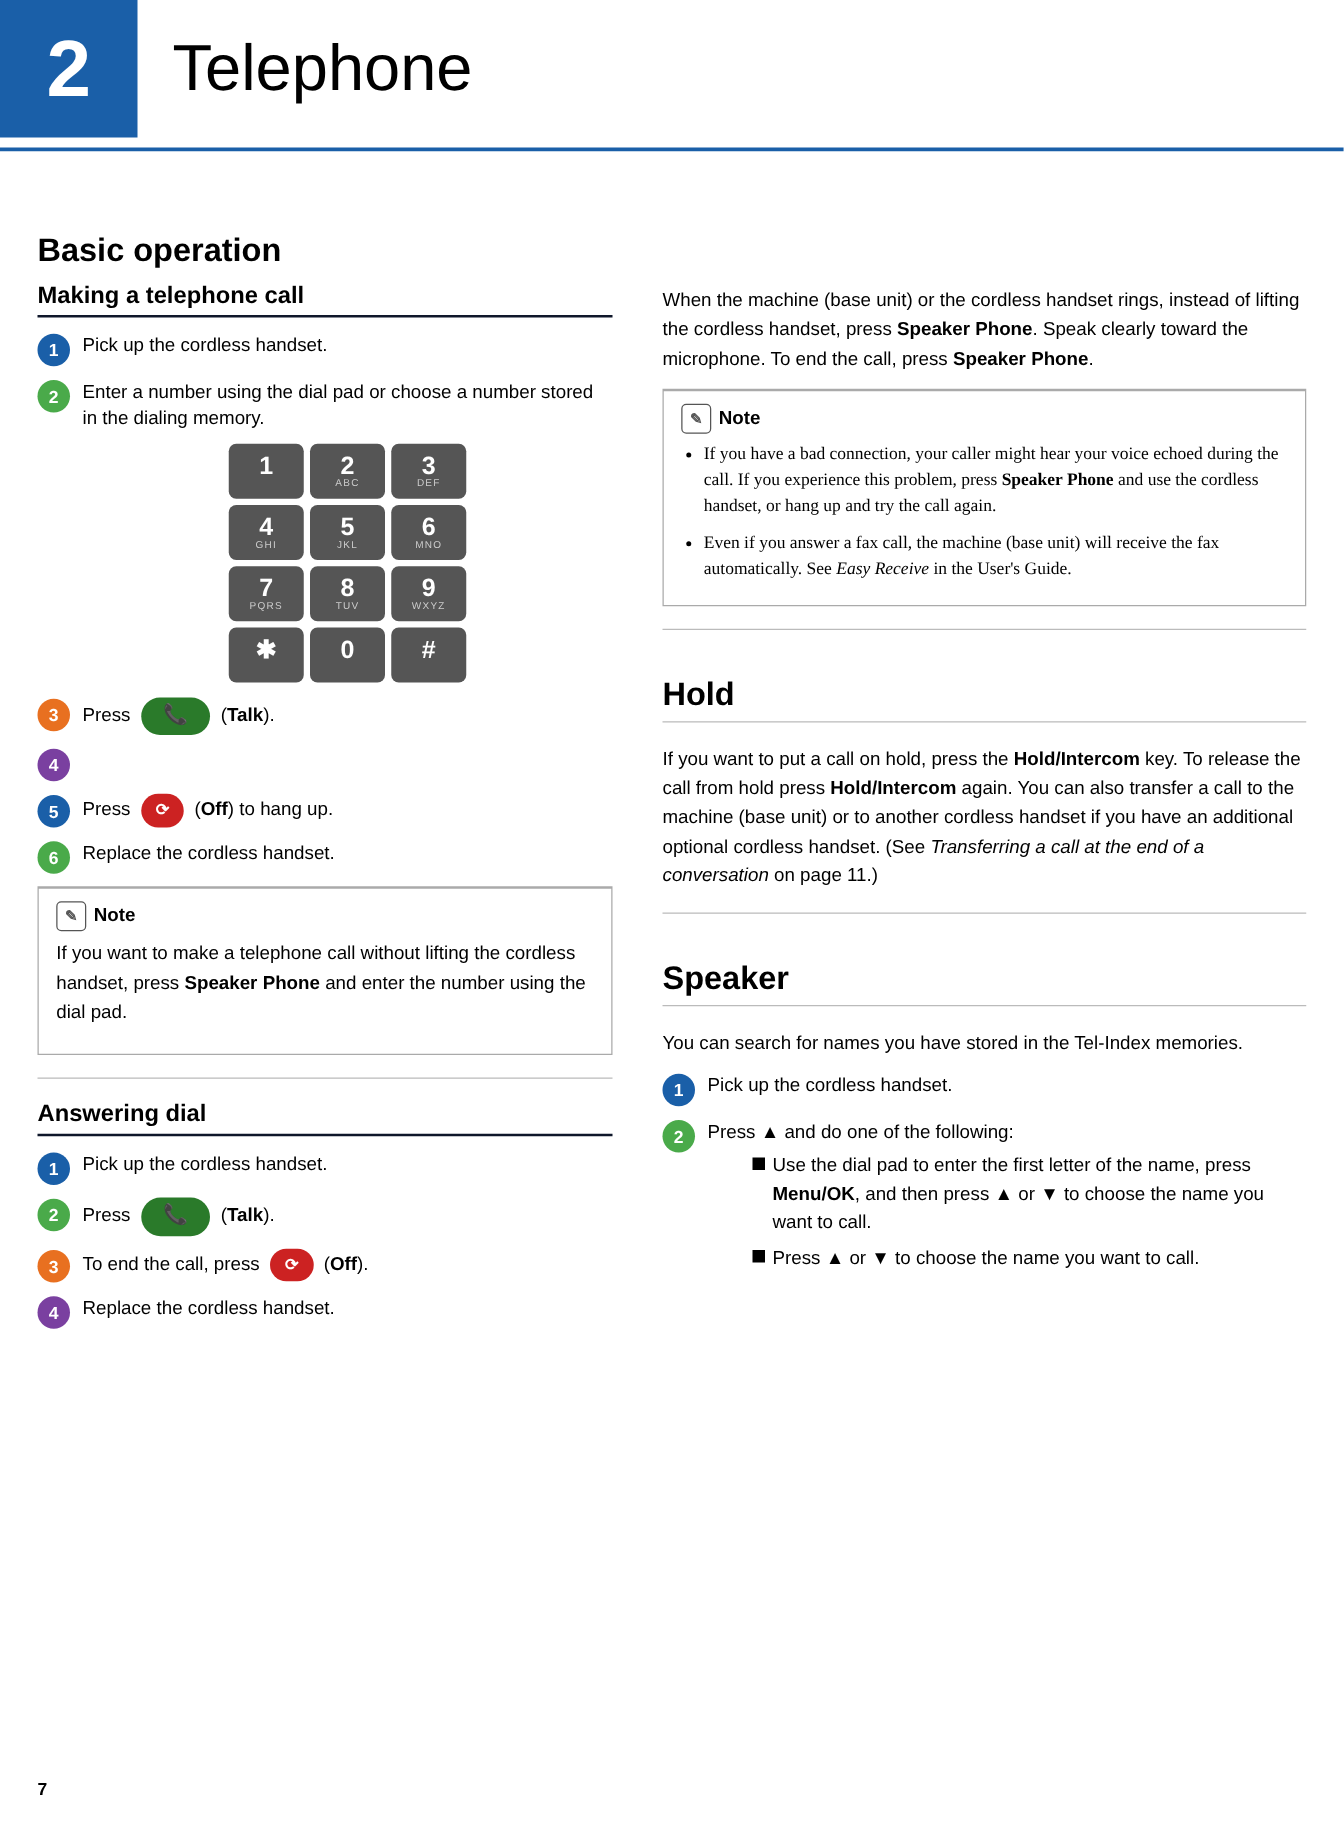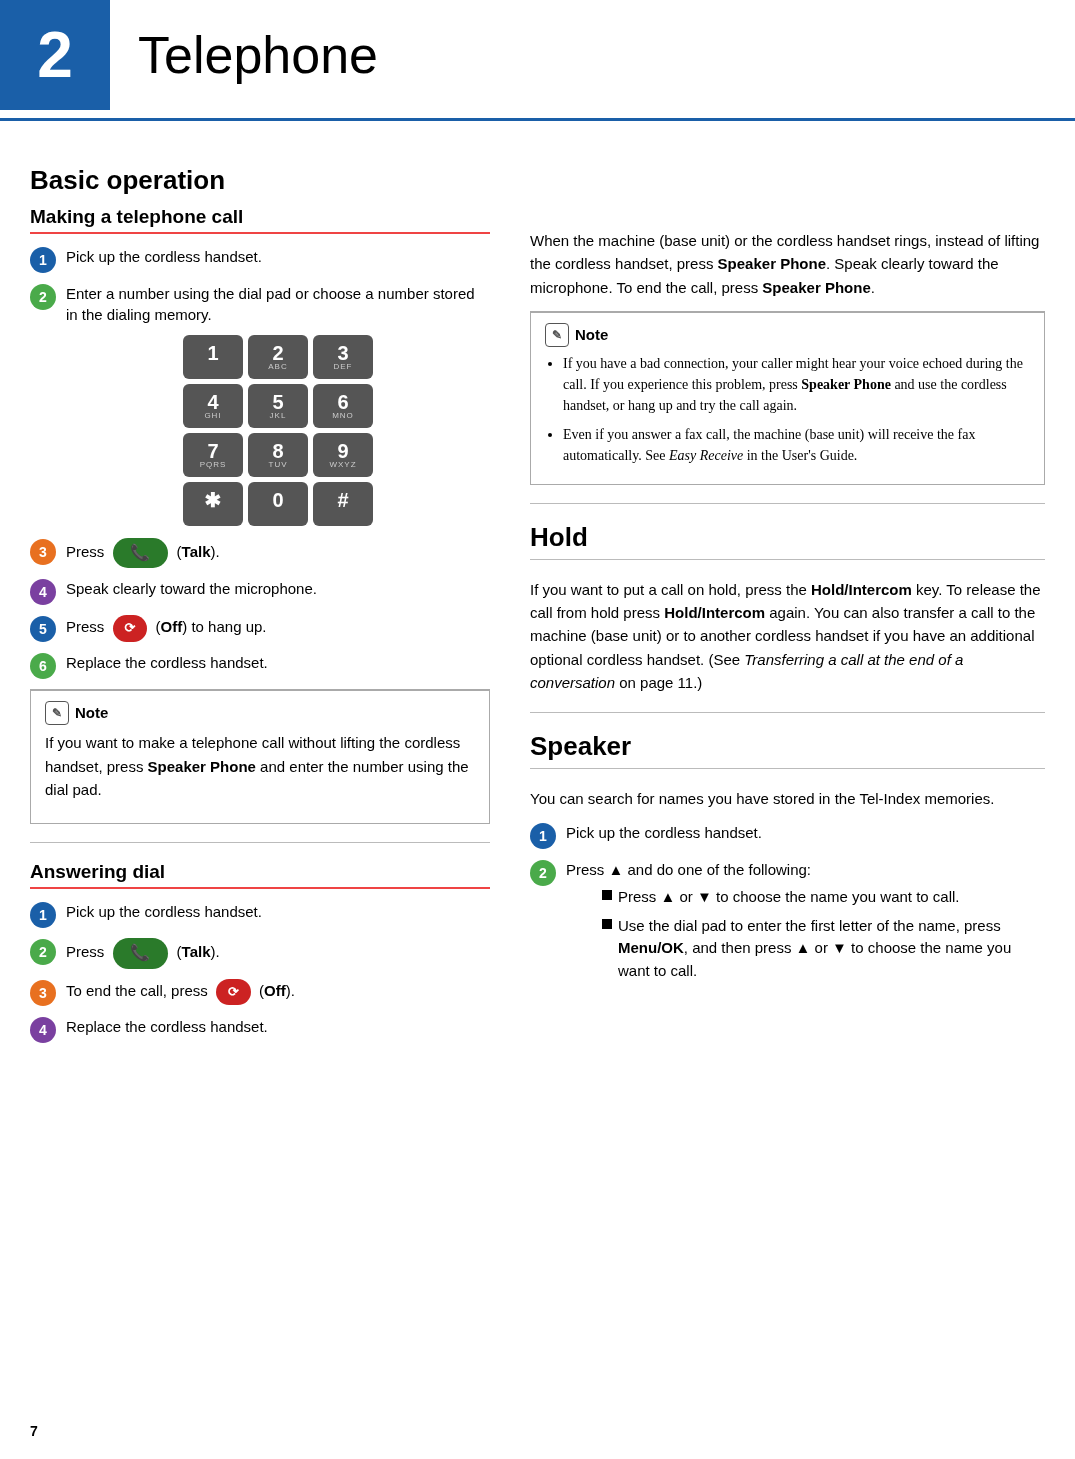--- a/index.html
+++ b/index.html
@@ -45,27 +45,27 @@
       flex: 1;
       padding-left: 10px;
     }
 
     
     .section-heading {
       font-size: 26px;
       font-weight: bold;
       color: #000;
       margin-bottom: 6px;
-      margin-top: 16px;
+      margin-top: 36px;
     }
     .subsection-heading {
       font-size: 19px;
       font-weight: bold;
       color: #000;
-      border-bottom: 2px solid #ef4444;
+      border-bottom: 2px solid #0f172a;
       padding-bottom: 4px;
       margin-bottom: 12px;
       margin-top: 10px;
     }
     .step-item {
       display: flex;
       align-items: flex-start;
       margin-bottom: 10px;
     }
     .step-circle {
@@ -341,21 +341,20 @@
 
     <div class="step-item">
       <div class="step-circle orange">3</div>
       <div class="step-text">
         Press <span class="talk-btn"></span> (<b>Talk</b>).
       </div>
     </div>
 
     <div class="step-item">
       <div class="step-circle purple">4</div>
-      <div class="step-text">Speak clearly toward the microphone.</div>
     </div>
 
     <div class="step-item">
       <div class="step-circle blue">5</div>
       <div class="step-text">
         Press <span class="off-btn">⟳</span> (<b>Off</b>) to hang up.
       </div>
     </div>
 
     <div class="step-item">
@@ -447,25 +446,25 @@
       <div class="step-text">Pick up the cordless handset.</div>
     </div>
 
     <div class="step-item">
       <div class="step-circle green">2</div>
       <div class="step-text">
         Press ▲ and do one of the following:
         <div class="indent-list">
           <div class="bullet-item">
             <span class="bullet-sq"></span>
-            <span>Press ▲ or ▼ to choose the name you want to call.</span>
+            <span>Use the dial pad to enter the first letter of the name, press <b>Menu/OK</b>, and then press ▲ or ▼ to choose the name you want to call.</span>
           </div>
           <div class="bullet-item">
             <span class="bullet-sq"></span>
-            <span>Use the dial pad to enter the first letter of the name, press <b>Menu/OK</b>, and then press ▲ or ▼ to choose the name you want to call.</span>
+            <span>Press ▲ or ▼ to choose the name you want to call.</span>
           </div>
         </div>
       </div>
     </div>
 
   </div>
 
 </div>
 
 <div class="page-number">7</div>

